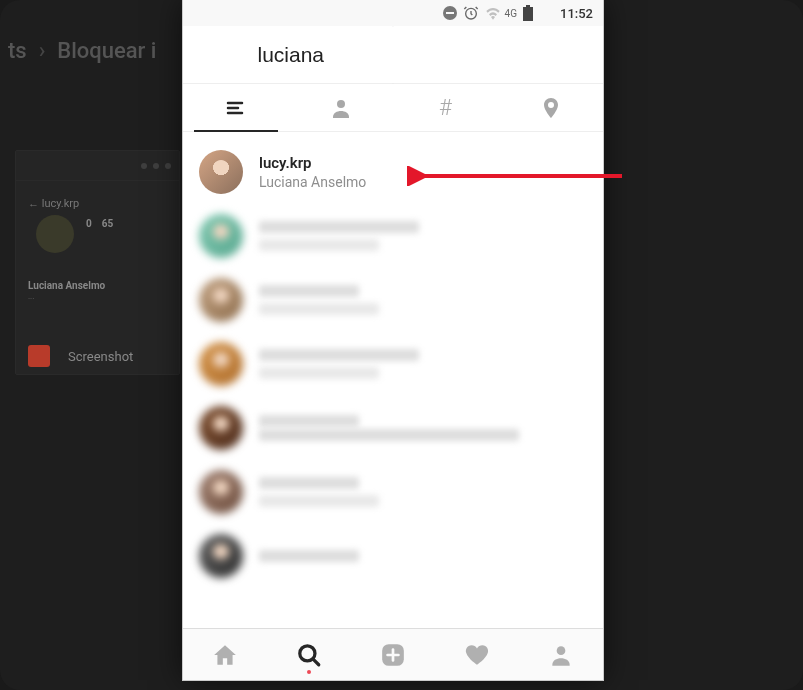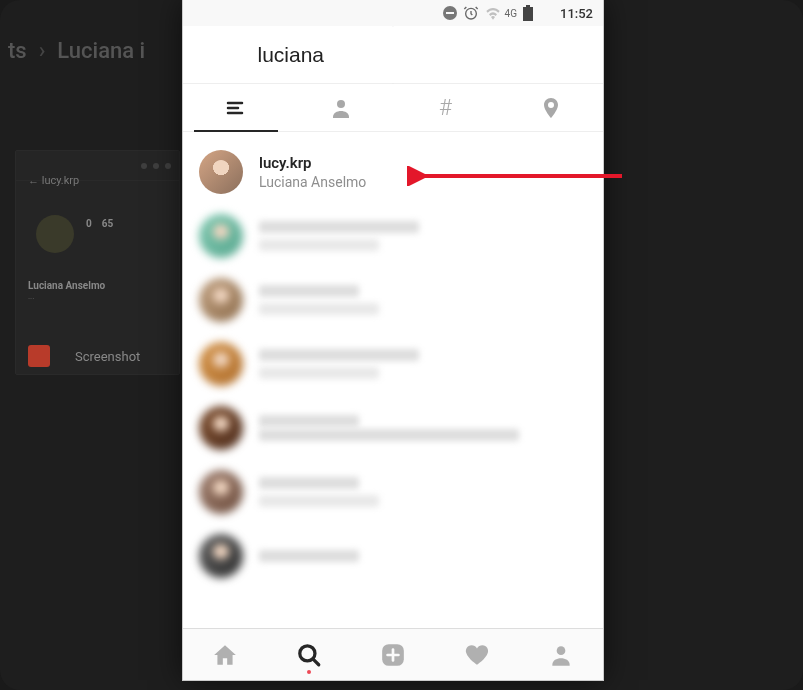--- a/index.html
+++ b/index.html
@@ -46,28 +46,28 @@
     .bg-card-header {
       height: 30px;
       border-bottom: 1px solid #333;
       display: flex;
       justify-content: flex-end;
       align-items: center;
       gap: 6px;
       padding: 0 8px;
     }
     .bg-dot { width: 6px; height: 6px; background: #555; border-radius: 50%; }
-    .bg-back { position: absolute; top: 174px; left: 28px; color: #777; font-size: 11px; }
+    .bg-back { position: absolute; top: 197px; left: 28px; color: #777; font-size: 11px; }
     .bg-av { position:absolute; top:215px; left:36px; width:38px; height:38px; border-radius:50%; background:#3a3a2a; }
     .bg-stats { position:absolute; top:218px; left:86px; color:#666; font-size:9px; display:flex; gap:10px; }
     .bg-stat { text-align:center; }
     .bg-stat .n { font-weight:700; color:#888; font-size:10px; }
     .bg-name { position:absolute; top:280px; left:28px; color:#888; font-size:10px; font-weight:700; }
     .bg-sub { position:absolute; top:294px; left:28px; color:#666; font-size:8px; }
-    .bg-shot { position:absolute; top:345px; left:28px; display:flex; align-items:center; gap:25px; }
+    .bg-shot { position:absolute; top:345px; left:28px; display:flex; align-items:center; gap:18px; }
     .bg-shot-icon { width:22px; height:22px; background:#b83b2a; border-radius:3px; }
     .bg-shot-text { color:#888; font-size:13px; }
 
     
     .phone {
       position: absolute;
       left: 183px;
       top: 0;
       width: 420px;
       height: 680px;
@@ -216,21 +216,21 @@
       pointer-events:none;
     }
   </style>
 </head>
 <body>
 
 <div class="bg-page">
   <div class="bg-breadcrumb">
     <span>ts</span>
     <span class="chev">›</span>
-    <span>Luciana i</span>
+    <span>Bloquear i</span>
   </div>
   <div class="bg-card">
     <div class="bg-card-header">
       <span class="bg-dot"></span>
         <span class="bg-dot"></span>
         <span class="bg-dot"></span>
     </div>
   </div>
   <div class="bg-back">← <span>lucy.krp</span></div>
   <div class="bg-av"></div>

